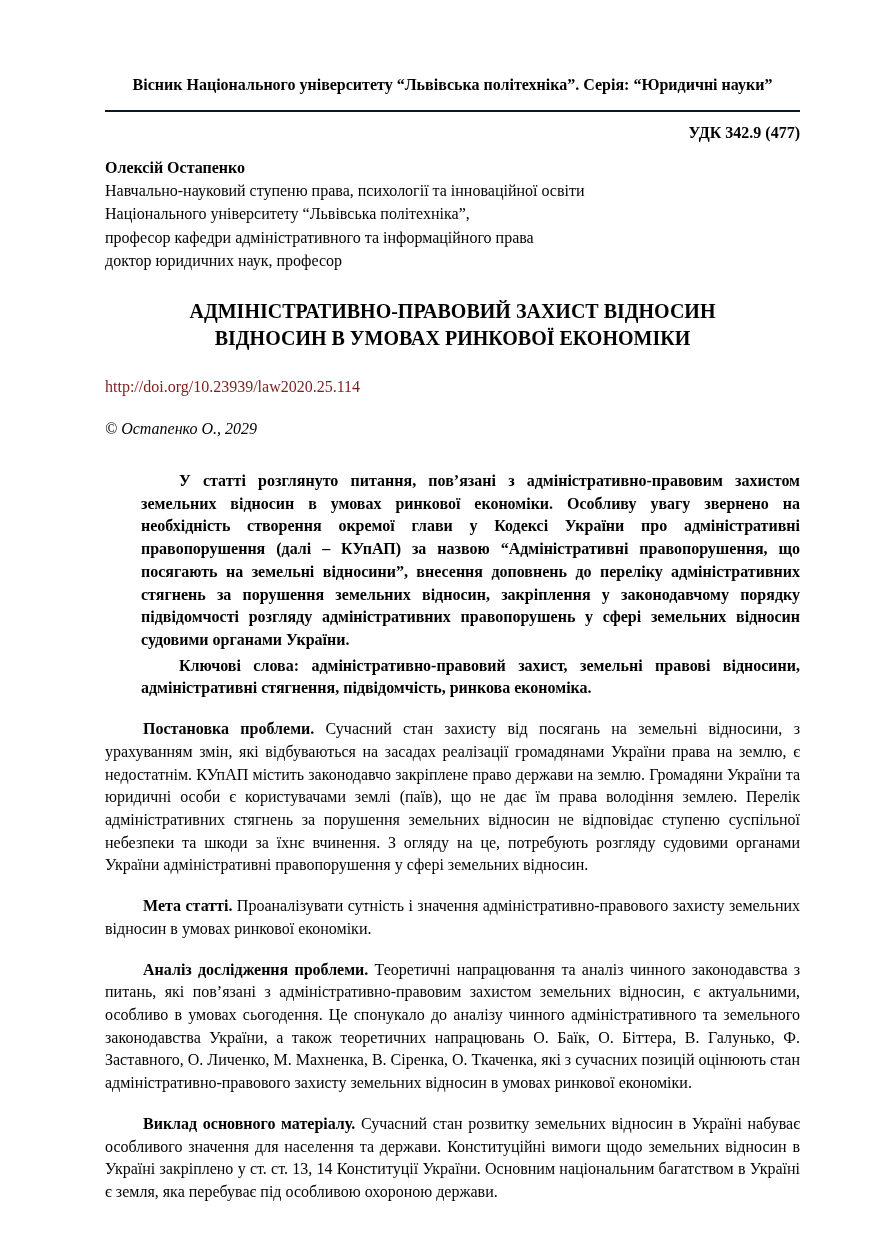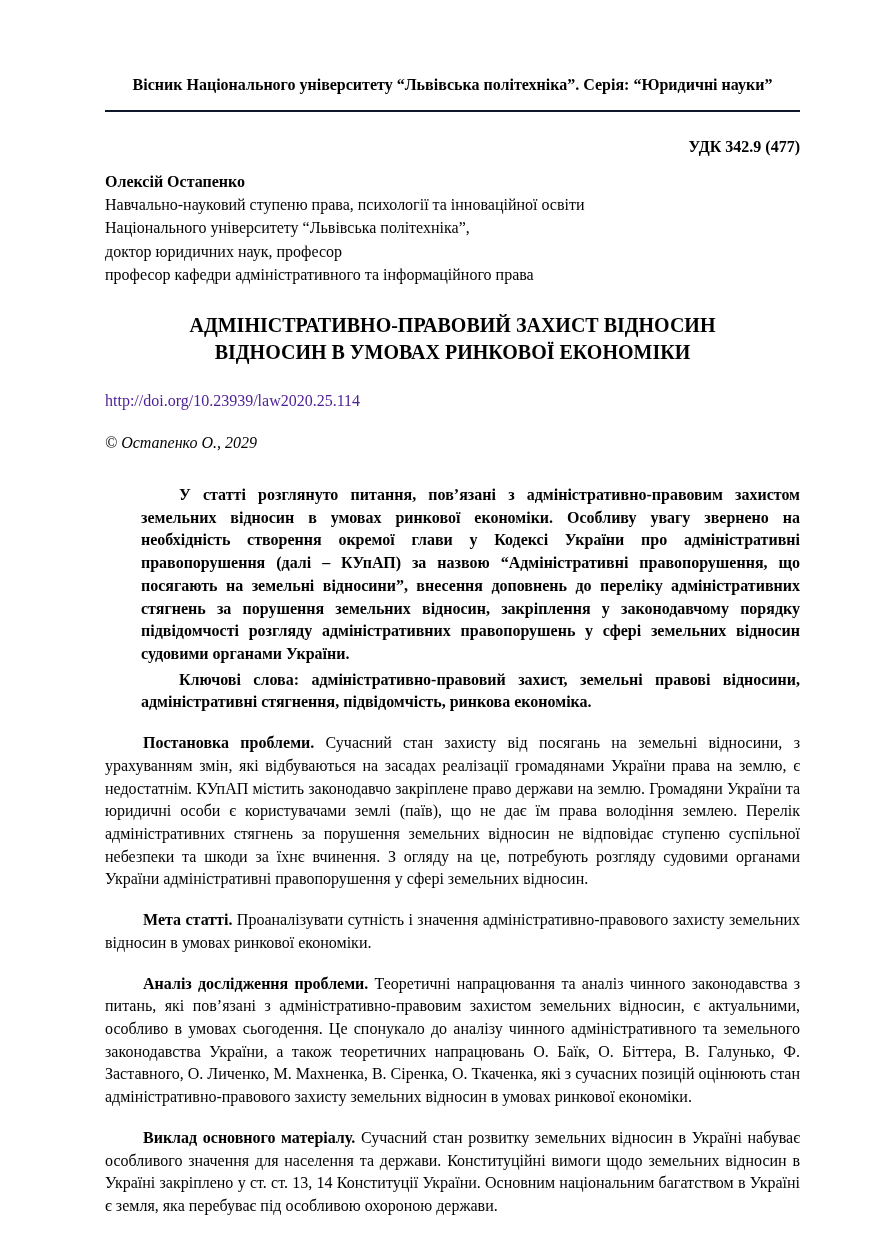--- a/index.html
+++ b/index.html
@@ -23,21 +23,21 @@
     padding-bottom: 16px;
     border-bottom: 2px solid #0f172a;
   }
   .volume-line {
     font-weight: bold;
     margin-top: 5px;
   }
   .udc {
     text-align: right;
     font-weight: bold;
-    margin-top: 26px;
+    margin-top: 12px;
   }
   .author-block {
     margin-top: 14px;
     line-height: 1.45;
   }
   .author-name { font-weight: bold; }
   .article-title {
     text-align: center;
     font-weight: bold;
     font-size: 20px;
@@ -62,39 +62,39 @@
     line-height: 1.42;
     margin-top: 3px;
   }
   .para {
     margin-top: 18px;
     text-align: justify;
     text-indent: 38px;
     line-height: 1.42;
   }
   .para b { font-weight: bold; }
-  a.doi-text { color: #4c1d95; text-decoration: none; }
+  a.doi-text { color: #7f1d1d; text-decoration: none; }
 </style>
 </head>
 <body>
 
 <div class="page">
 
   <div>
     <div class="journal-title">Вісник Національного університету “Львівська політехніка”. Серія: “Юридичні науки”</div>
   </div>
 
   <div class="udc">УДК 342.9 (477)</div>
 
   <div class="author-block">
     <div class="author-name">Олексій Остапенко</div>
     <div>Навчально-науковий ступеню права, психології та інноваційної освіти</div>
     <div>Національного університету “Львівська політехніка”,</div>
+    <div>професор кафедри адміністративного та інформаційного права</div>
     <div>доктор юридичних наук, професор</div>
-    <div>професор кафедри адміністративного та інформаційного права</div>
   </div>
 
   <div class="article-title">
     <div>АДМІНІСТРАТИВНО-ПРАВОВИЙ ЗАХИСТ ВІДНОСИН</div>
     <div>ВІДНОСИН В УМОВАХ РИНКОВОЇ ЕКОНОМІКИ</div>
   </div>
 
   <div class="doi">
     <a href="#" class="doi-text">http://doi.org/10.23939/law2020.25.114</a>
   </div>

